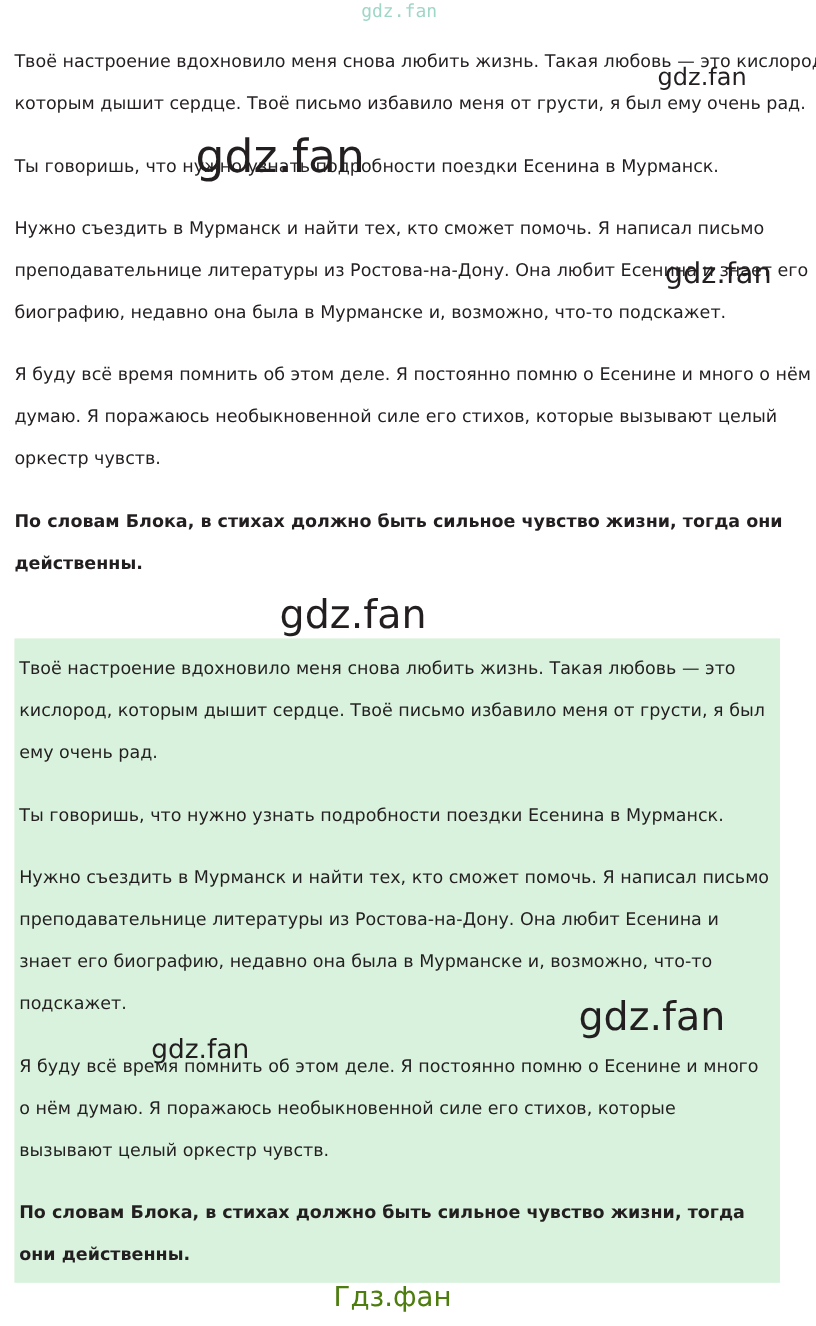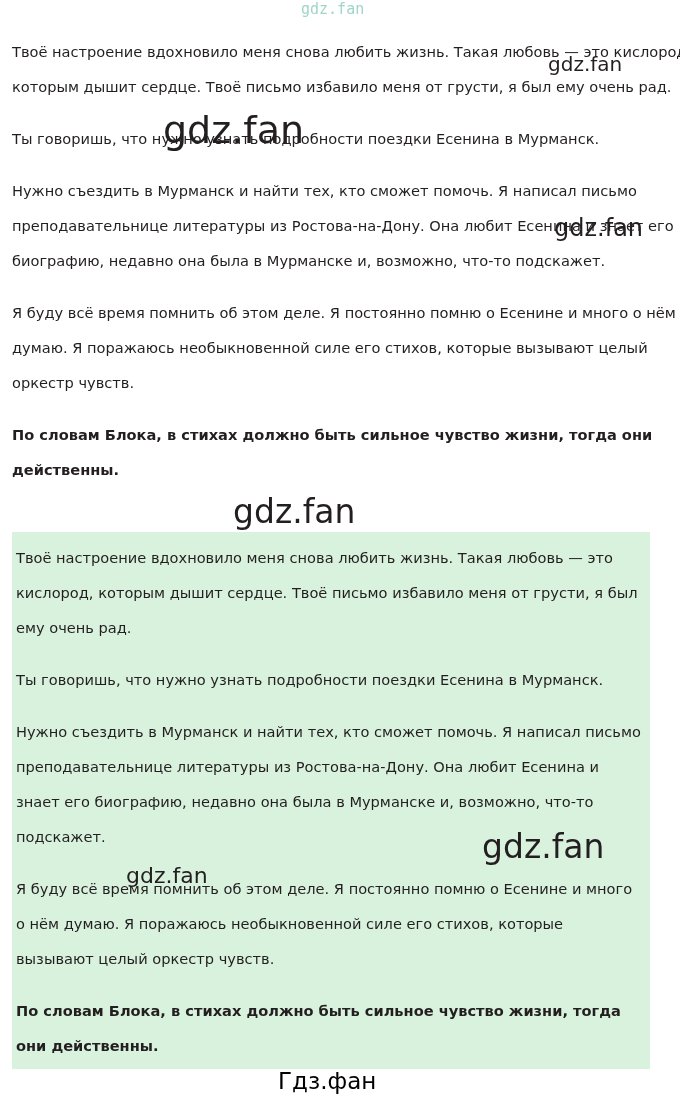--- a/index.html
+++ b/index.html
@@ -89,21 +89,21 @@
   .wm-3 { left: 554px; top: 214px; font-size: 24px; }
   .wm-4 { left: 233px; top: 492px; font-size: 33px; }
   .wm-5 { left: 482px; top: 827px; font-size: 33px; }
   .wm-6 { left: 126px; top: 863px; font-size: 22px; }
 
   .wm-bottom {
     position: absolute;
     left: 278px;
     top: 1068px;
     font-size: 23px;
-    color: #000000;
+    color: #4d7c0f;
     white-space: nowrap;
   }
 </style>
 </head>
 <body>
 
 <div class="page">
 
   <div class="wm-top">gdz.fan</div>
 

